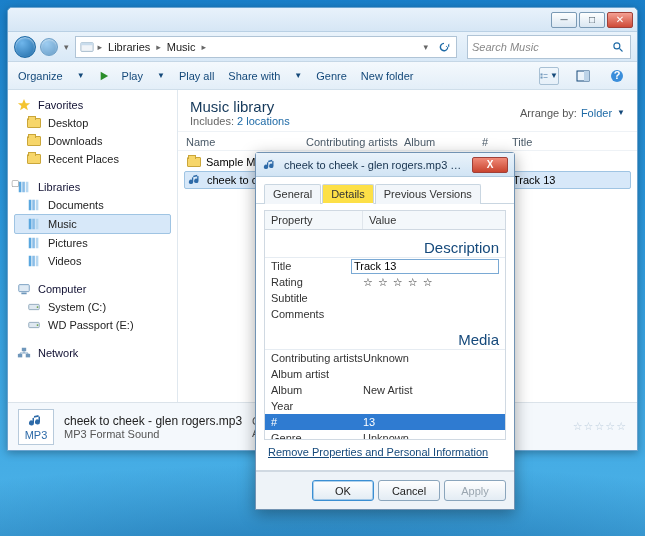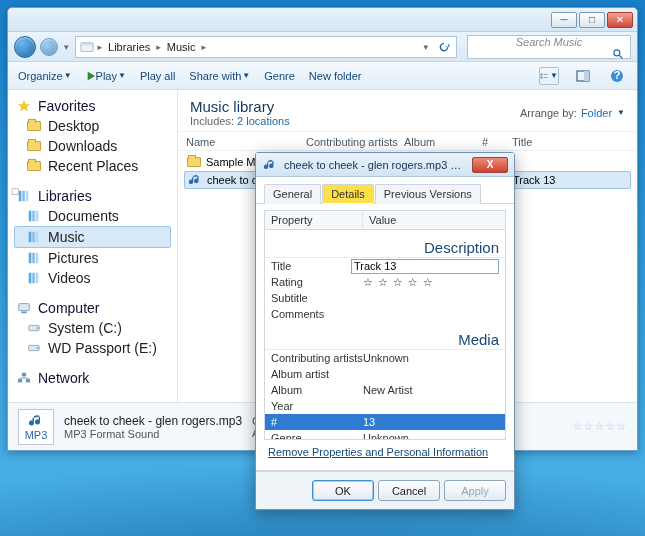--- a/index.html
+++ b/index.html
@@ -16,42 +16,42 @@
 .win-close { background:linear-gradient(180deg,#f4a093,#ce4a37); color:#fff; border-color:#a04038;}
 
 .navbar { height:30px; background: linear-gradient(180deg,#eaf3fb,#d9e9f7); display:flex; align-items:center; padding:0 6px; gap:4px; border-bottom:1px solid #c5d7e6;}
 .nav-back, .nav-fwd { width:22px; height:22px; border-radius:50%; background: radial-gradient(circle at 35% 30%, #6fb6ec, #1e6aa6); border:1px solid #1e6aa6; box-shadow: inset 0 1px 2px rgba(255,255,255,0.6);}
 .nav-fwd { width:18px; height:18px; opacity:.6;}
 .breadcrumb { flex:1; height:22px; background:#fff; border:1px solid #b0c4d6; display:flex; align-items:center; padding:0 4px; gap:2px; }
 .bc-seg { color:#222; padding:0 2px; }
 .bc-arrow { color:#666; font-size:9px; padding:0 2px; }
 .bc-icon { width:14px; height:14px; display:flex; align-items:center; justify-content:center;}
 .refresh { width:16px; height:16px; color:#1e6aa6; margin-left:4px; display:flex; align-items:center; justify-content:center;}
-.searchbox { width:164px; height:24px; background:#fff; border:1px solid #b0c4d6; display:flex; align-items:center; padding:0 4px; margin-left:6px; color:#888; font-style:italic;flex-direction:column;}
+.searchbox { width:164px; height:24px; background:#fff; border:1px solid #b0c4d6; display:flex; align-items:center; padding:0 4px; margin-left:6px; color:#888; font-style:italic;}
 .searchbox .sicon { margin-left:auto; color:#1e6aa6; width:14px;}
 
 .toolbar { height:28px; background: linear-gradient(180deg, #f4f9fd, #e3eef8); border-bottom:1px solid #cfdeea; display:flex; align-items:center; gap:14px; padding:0 10px; font-size:12px;}
-.tb-item { color:#14497a; display:flex; align-items:center; gap:0; cursor:default;}
+.tb-item { color:#14497a; display:flex; align-items:center; gap:13px; cursor:default;}
 .tb-arrow { font-size:8px; color:#14497a; margin-left:1px;}
 .tb-spacer { flex:1; }
 .tb-iconbtn { width:20px; height:18px; border:1px solid transparent; display:flex; align-items:center; justify-content:center; color:#14497a; border-radius:2px;}
 .tb-iconbtn.box { border-color:#a8c0d4;}
 .tb-play { color:#2a8d2a; }
 
 .body { flex:1; display:flex; min-height:0; }
 .sidebar { width:170px; background:#fff; border-right:1px solid #e0e8ef; padding:6px 0; overflow:auto;}
 .sb-group { margin-bottom:10px; }
 .sb-row { display:flex; align-items:center; gap:6px; padding:2px 8px 2px 18px; color:#222;}
 .sb-row.head { padding-left:8px; color:#113;}
 .sb-row.sel { background:#d7e8f9; border:1px solid #9fc4e3; margin:0 6px; padding-left:11px; border-radius:2px;}
 .sb-icon { width:16px; height:14px; display:flex; align-items:center; justify-content:center;}
 .folder-y { width:14px; height:10px; background:#f7d66a; border:1px solid #caa63a; border-radius:1px; position:relative;}
 .folder-y::before { content:''; position:absolute; top:-3px; left:0; width:6px; height:3px; background:#f7d66a; border:1px solid #caa63a; border-bottom:none;}
 .fav { fill:#f4c430;}
-.sb-text { font-size:14px; }
+.sb-text { font-size:11px; }
 .sb-collapse { position:absolute; left:3px; color:#888; font-size:9px;}
 
 .main { flex:1; display:flex; flex-direction:column; background:#fff; min-width:0;}
 .libhead { padding:8px 12px 4px; border-bottom:1px solid #eef2f6; display:flex;}
 .libtitle { font-size:15px; color:#14385a; }
 .libsub { color:#666; font-size:11px;}
 .libsub a { color:#1e6aa6; text-decoration:none;}
 .arrange { margin-left:auto; color:#555; font-size:11px; display:flex; align-items:center; gap:4px;}
 .arrange .link { color:#1e6aa6;}
 

